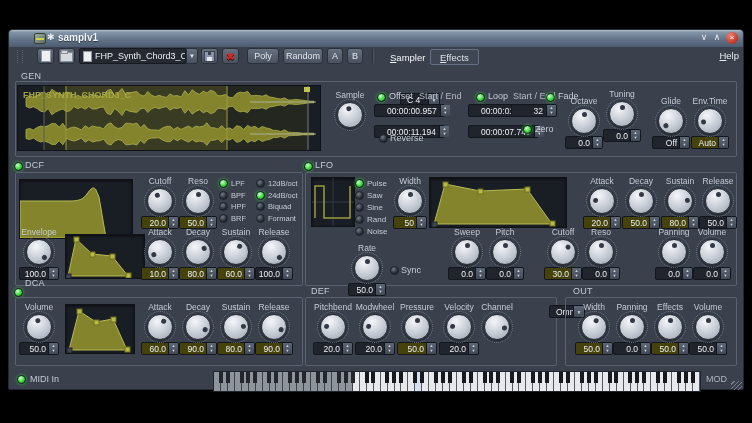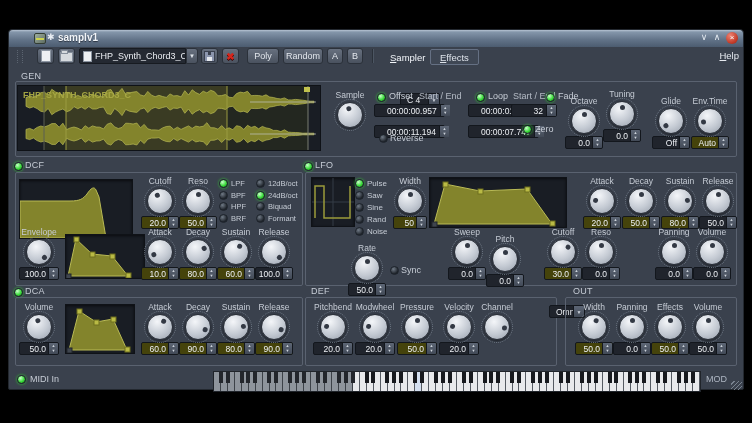--- a/index.html
+++ b/index.html
@@ -566,21 +566,21 @@
           <div class="kdot" style="transform: rotate(0deg) translateY(-7px);"></div>
         </div>
         <div class="kval">
           <span class="kvtext">0.0</span>
           <span class="kspin">
             <span>▲</span>
             <span>▼</span>
           </span>
         </div>
       </div>
-    <div class="kcol" style="left:477px;top:204px">
+    <div class="kcol" style="left:477px;top:197px">
         <div class="klabel">Pitch</div>
         <div class="kdial">
           <div class="kdot" style="transform: rotate(0deg) translateY(-7px);"></div>
         </div>
         <div class="kval">
           <span class="kvtext">0.0</span>
           <span class="kspin">
             <span>▲</span>
             <span>▼</span>
           </span>
@@ -635,21 +635,21 @@
           <span class="kspin">
             <span>▲</span>
             <span>▼</span>
           </span>
         </div>
       </div>
   </div>
 
   <div class="section">
     <span class="led on" style="left:5px;top:258px"></span>
-    <span class="gtitle" style="left:16px;top:256px">DCA</span>
+    <span class="gtitle" style="left:16px;top:248px">DCA</span>
     <div class="grp" style="left:6px;top:267px;width:288px;height:69px"></div>
 
     <div class="kcol" style="left:10px;top:272px;width:40px">
         <div class="klabel">Volume</div>
         <div class="kdial">
           <div class="kdot" style="transform: rotate(-13.5deg) translateY(-7px);"></div>
         </div>
         <div class="kval">
           <span class="kvtext">50.0</span>
           <span class="kspin">

